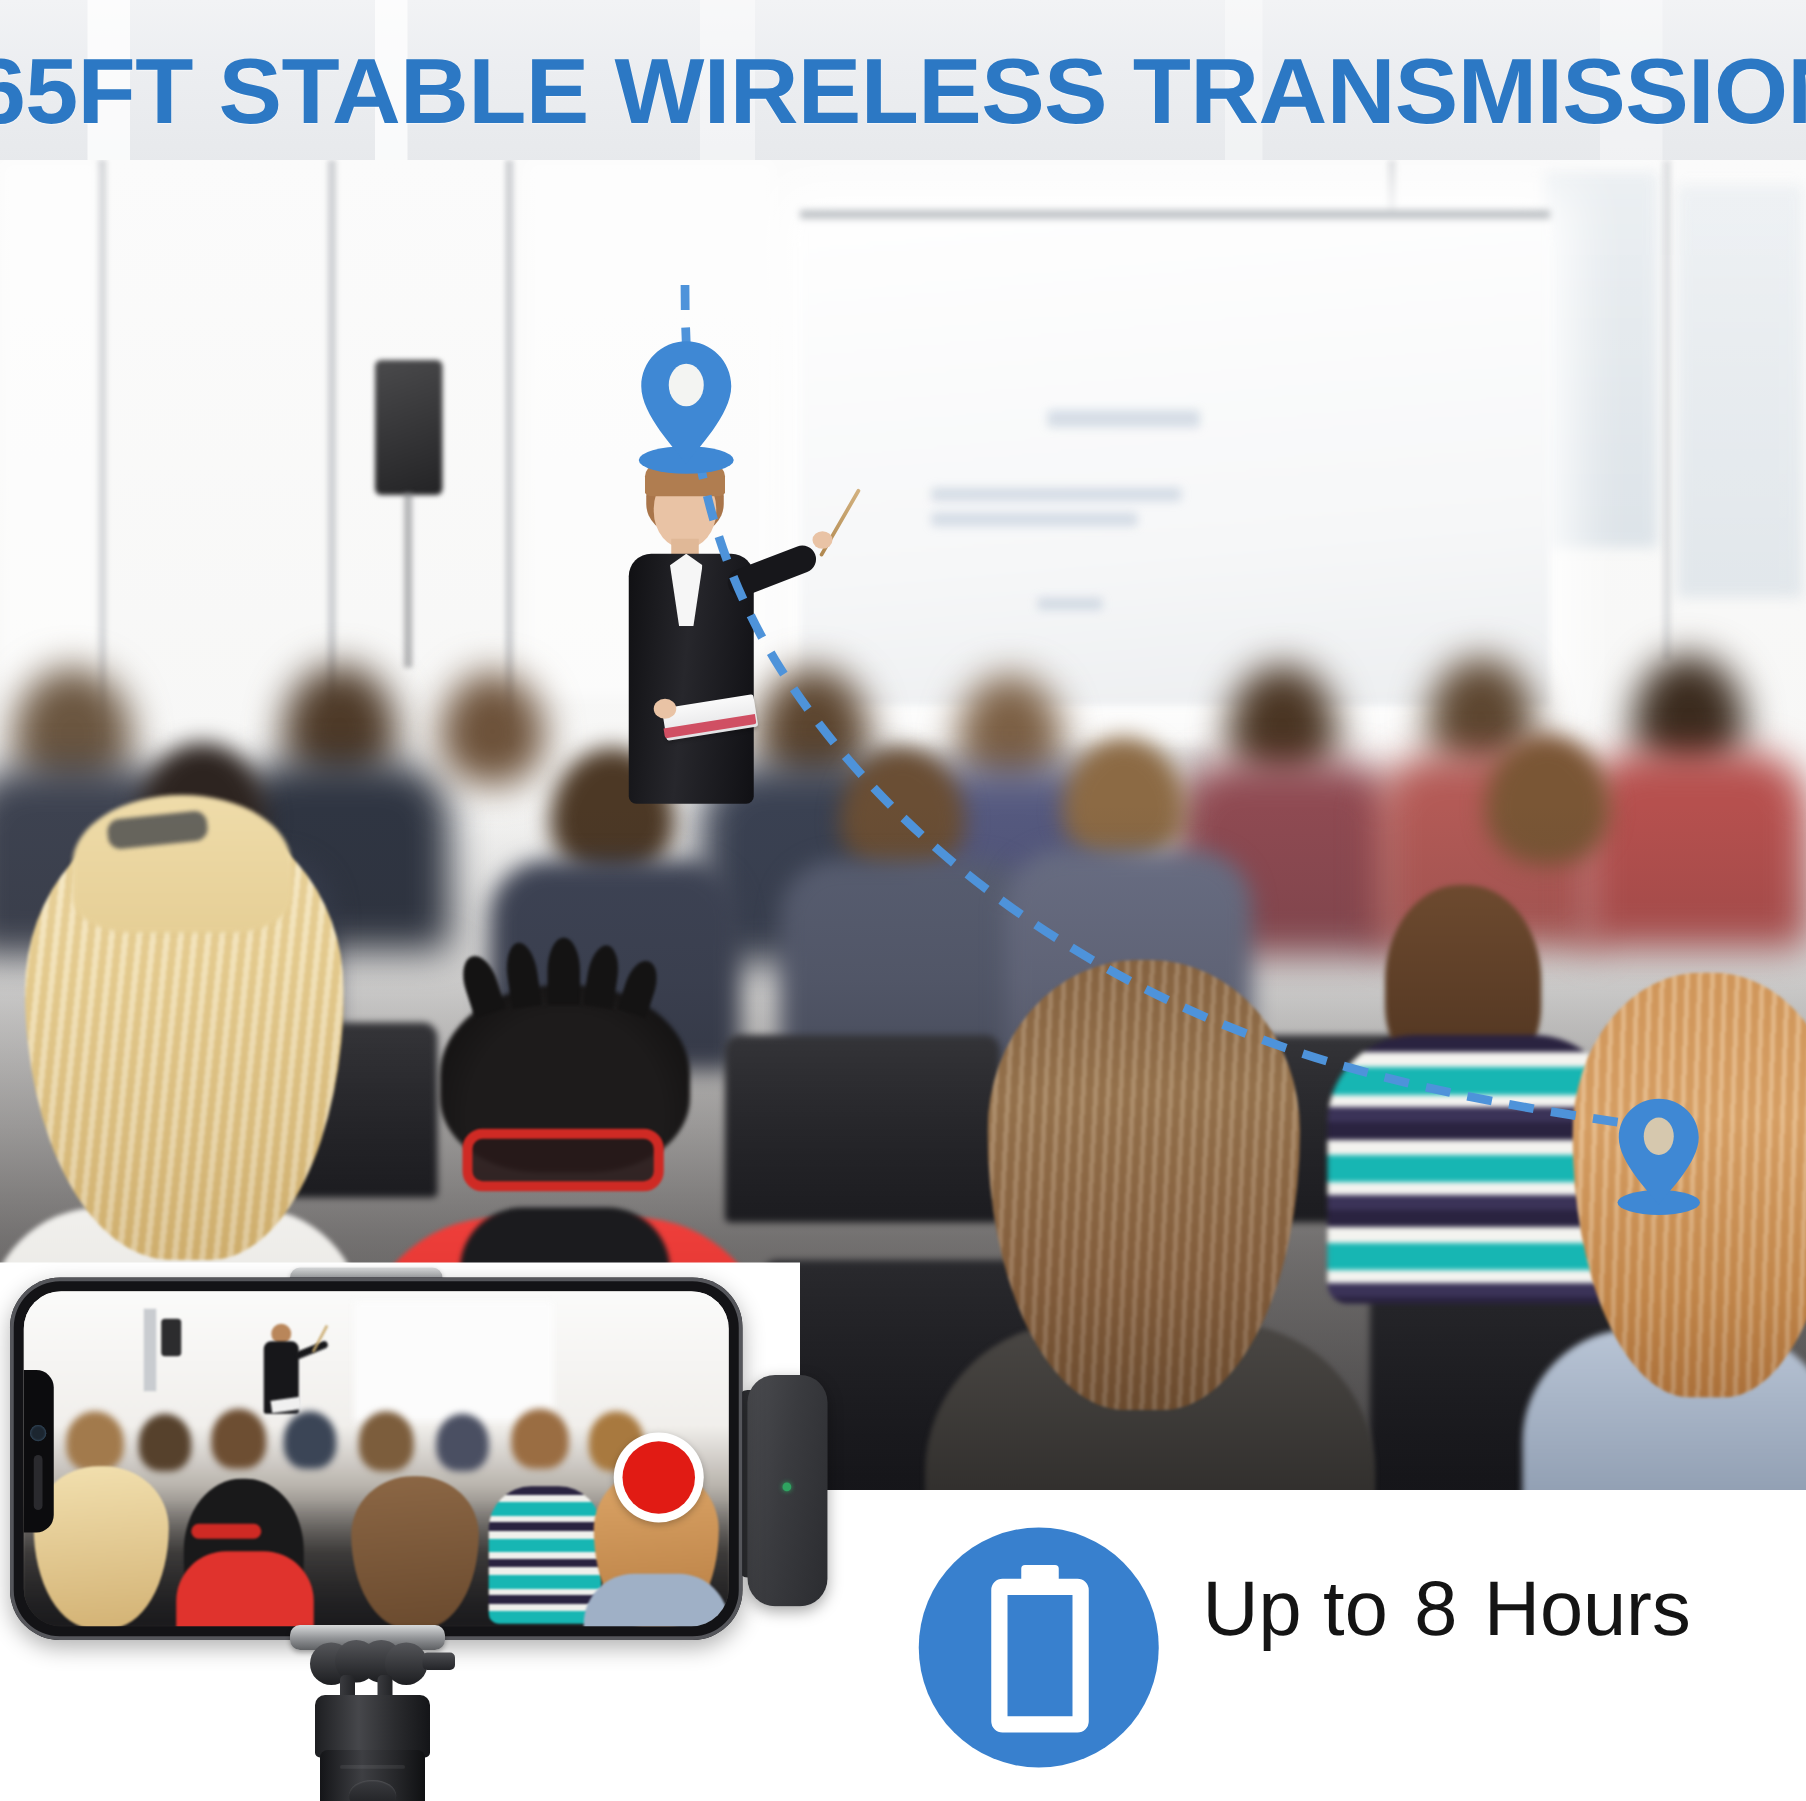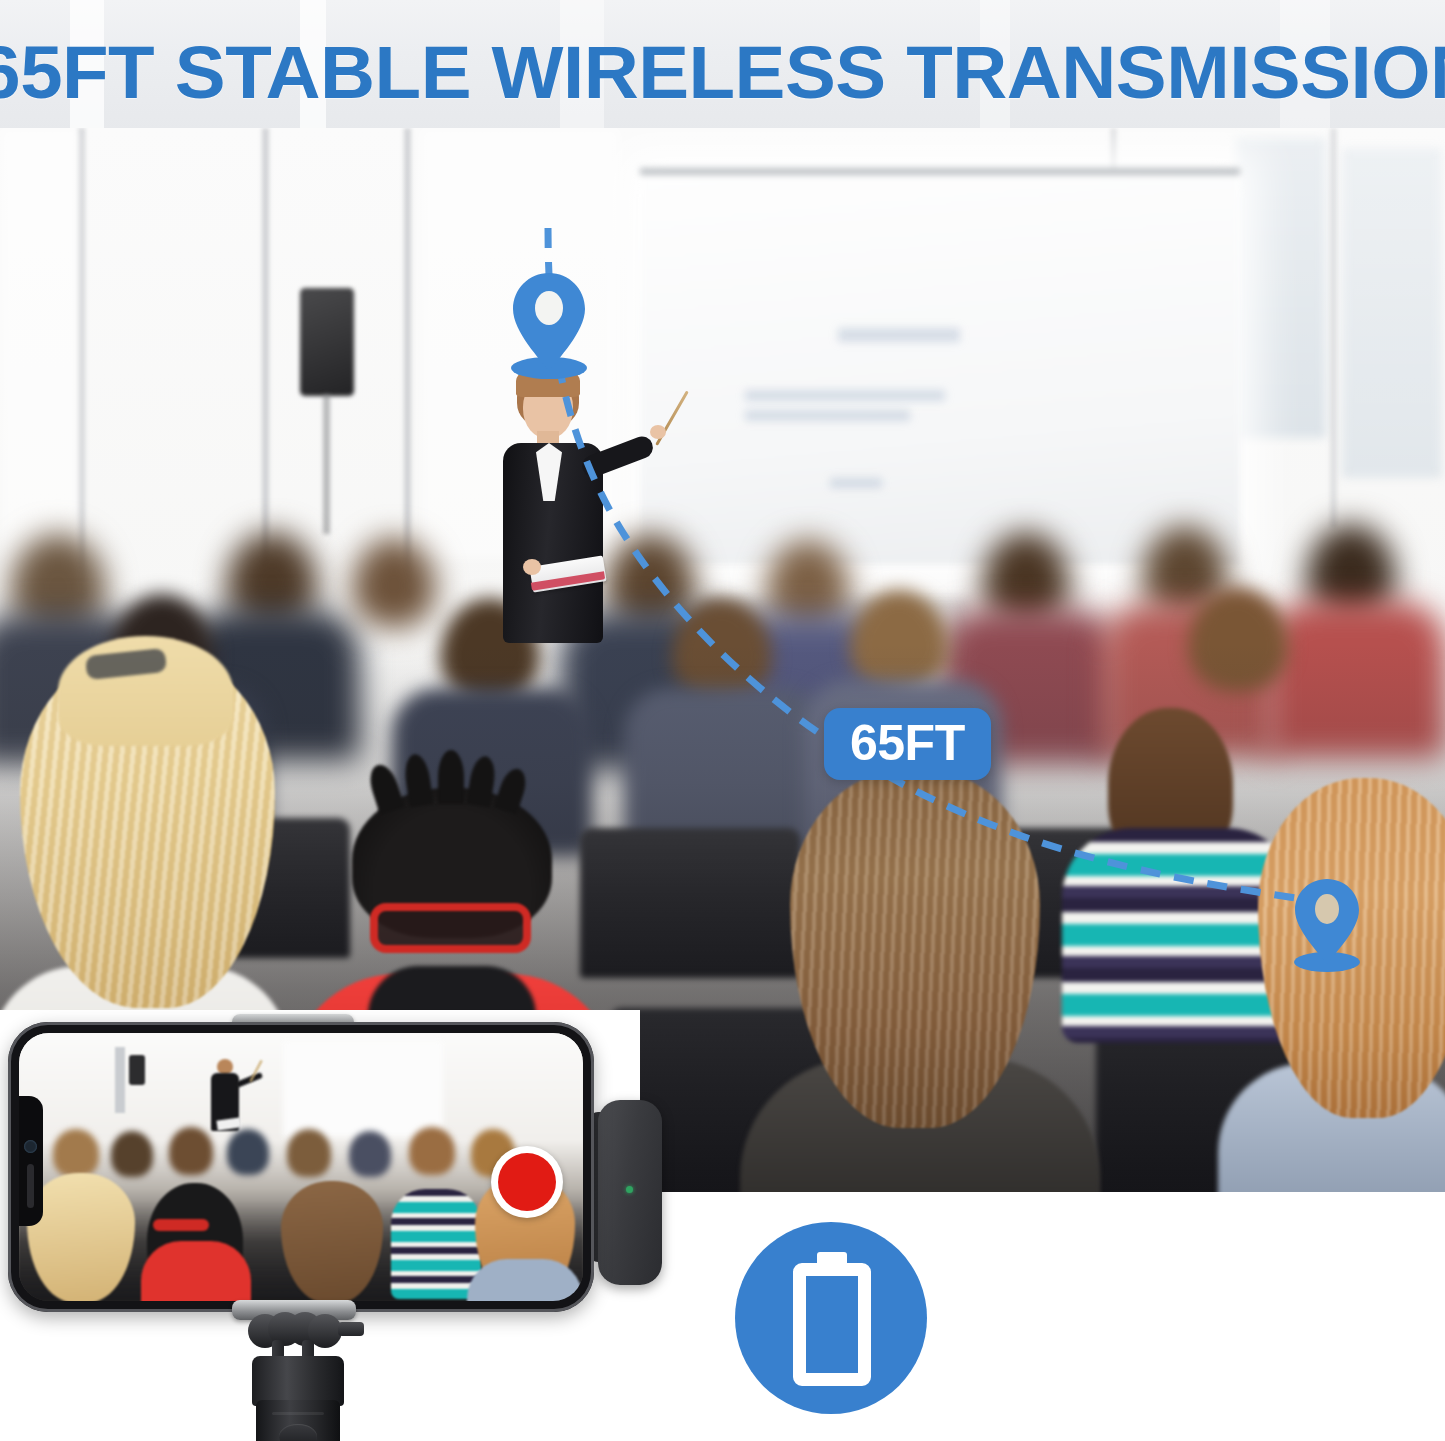--- a/index.html
+++ b/index.html
@@ -353,21 +353,20 @@
     </div>
 
     <div class="pin" style="left:1289px;top:748px;">
       <svg width="76" height="96" viewBox="0 0 76 96">
         <ellipse cx="38" cy="86" rx="33" ry="10" fill="#3F88D4"></ellipse>
         <path d="M38 3 C 20 3 6 17 6 34 C 6 54 31 78 38 88 C 45 78 70 54 70 34 C 70 17 56 3 38 3 Z" fill="#3F88D4"></path>
         <ellipse cx="38" cy="33" rx="12" ry="15" fill="#D6C8AE"></ellipse>
       </svg>
     </div>
 
-    <div class="badge-65">65FT</div>
   </div>
 
   <div class="white-band"></div>
   <div class="white-band-left"></div>
 
   <div class="rig">
 
     <div class="mic-clip"></div>
     <div class="mic"></div>
     <div class="mic-led"></div>
@@ -433,15 +432,20 @@
   <div class="rec-ring"></div>
   <div class="rec-dot"></div>
 
   <div class="batt-circle"></div>
   <div class="batt-icon">
     <div class="batt-nub"></div>
     <div class="batt-body"></div>
   </div>
 
   <div class="batt-text">
+    <span class="ln">
+      <span>Up to</span>
+      <span class="hrs">8</span>
+      <span>Hours</span>
+    </span>
   </div>
 
 </div>
 
 </body></html>

